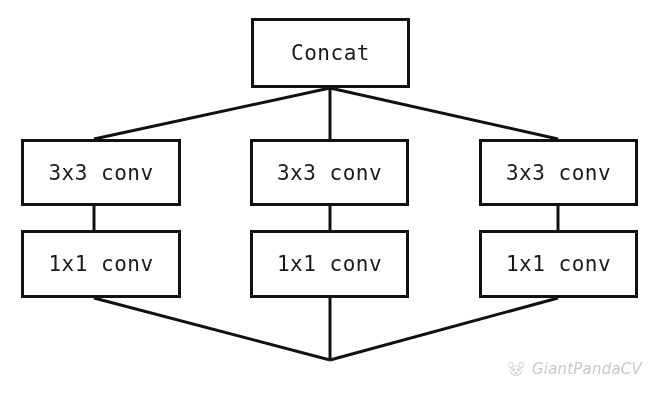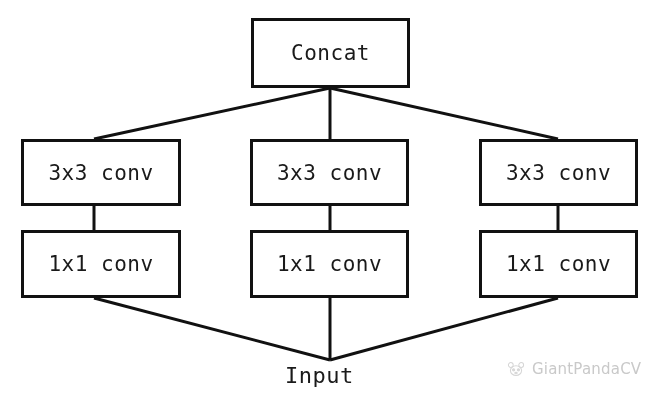--- a/index.html
+++ b/index.html
@@ -63,20 +63,21 @@
     align-items: center;
     gap: 6px;
     z-index: 3;
   }
   .watermark-brand-text {
     font-family: "DejaVu Sans", "Liberation Sans", sans-serif;
     font-size: 15px;
     color: #c9c9c9;
     white-space: nowrap;
     letter-spacing: 0.2px;
+    font-style: italic;
   }
   .panda-icon {
     width: 20px;
     height: 16px;
     display: block;
   }
 </style>
 </head>
 <body>
 
@@ -117,21 +118,20 @@
     <span class="node-label">1x1 conv</span>
   </div>
 
   <div class="node-box" style="left:479px; top:139px; width:159px; height:67px;">
     <span class="node-label">3x3 conv</span>
   </div>
   <div class="node-box" style="left:479px; top:230px; width:159px; height:68px;">
     <span class="node-label">1x1 conv</span>
   </div>
 
-  <div class="plain-label" style="left:285px; top:363px;">Input</div>
 
   <div class="watermark-url" style="left:427px; top:369px;margin-top:36px;">https://blog.csdn.net/DD_PP_JJ</div>
 
   <div class="watermark-brand" style="left:506px; top:360px;">
     <span>
       <svg class="panda-icon" viewBox="0 0 24 20" xmlns="http://www.w3.org/2000/svg" fill="none" stroke="#d6d6d6" stroke-width="1.3">
         <ellipse cx="12" cy="12" rx="7" ry="6"></ellipse>
         <circle cx="5.5" cy="5" r="3"></circle>
         <circle cx="18.5" cy="5" r="3"></circle>
         <circle cx="9" cy="11" r="1.4" fill="#d6d6d6"></circle>

